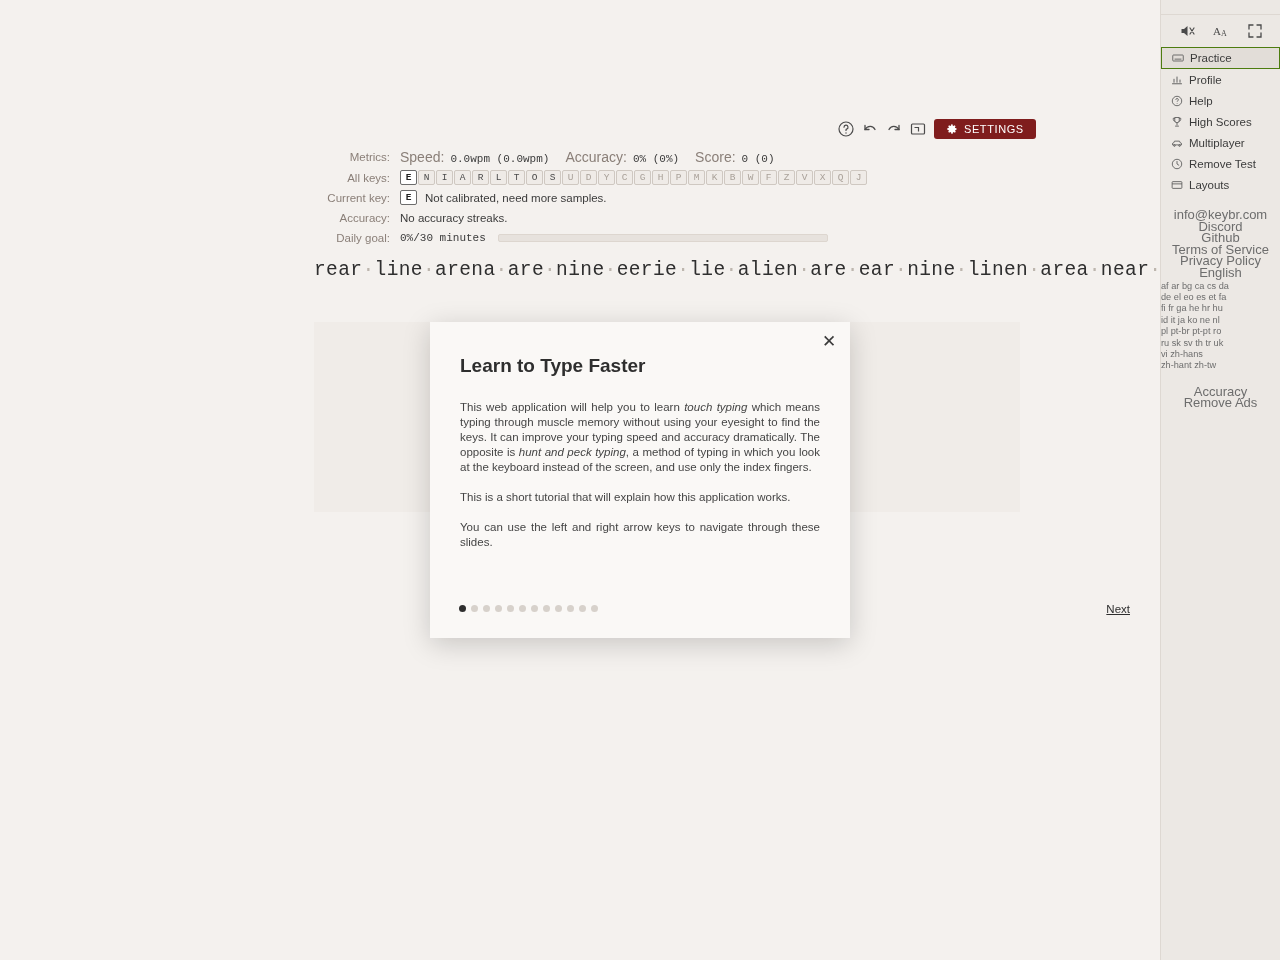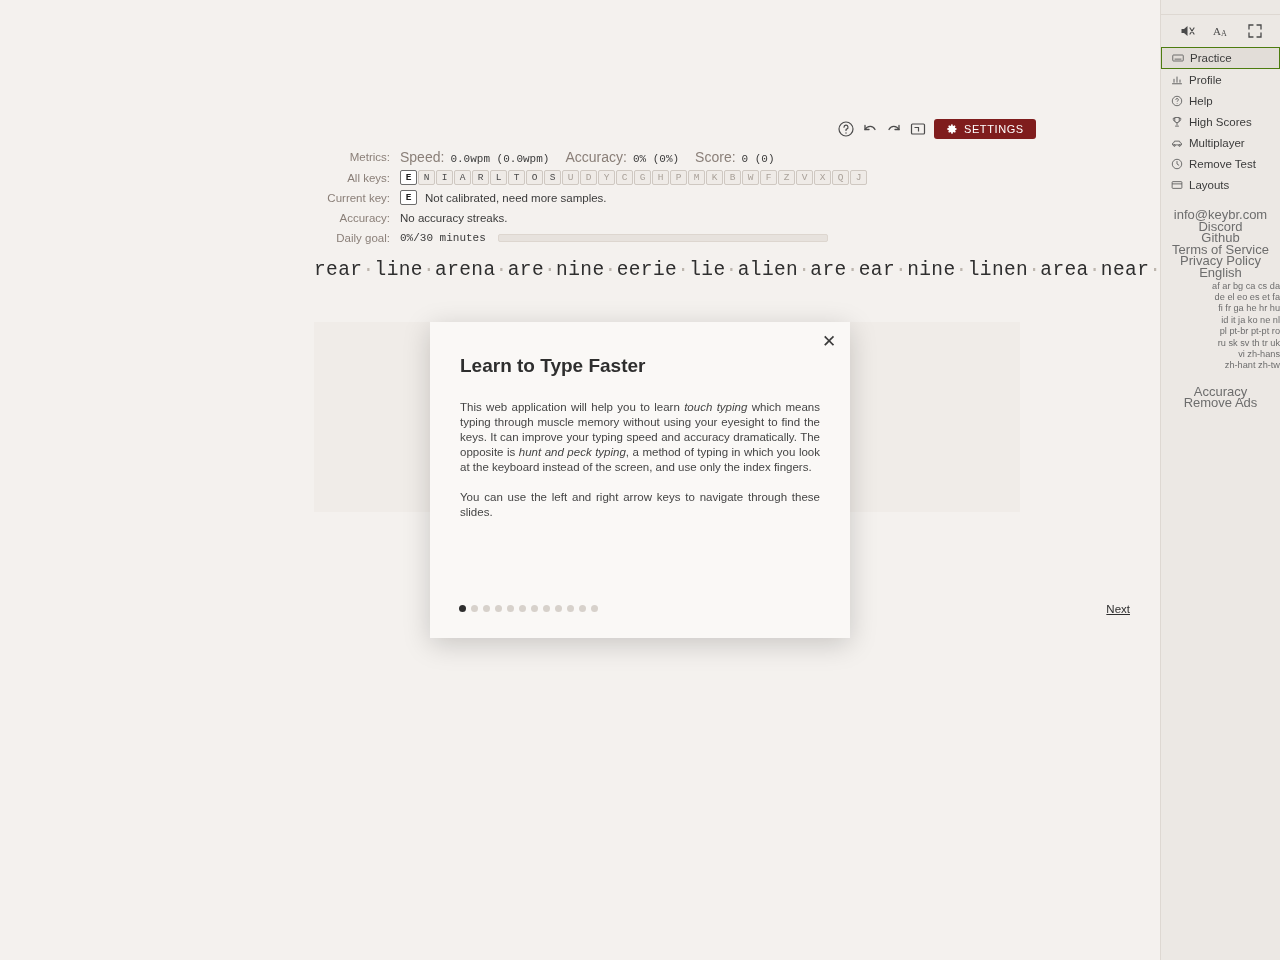--- a/index.html
+++ b/index.html
@@ -70,21 +70,21 @@
   }
   .sb-item.active { background: #e2ddd8; border: 1px solid #4d7c0f; height: 22px; }
   .sb-item .mi { width: 12px; height: 12px; display: inline-block; color: #555; }
   .sb-item .mi svg { display: block; }
 
   .sb-links {
     margin-top: 14px; text-align: center; font-size: 13px; line-height: 11.6px;
     color: #6d6d6d;
   }
   .sb-links a { color: #6d6d6d; text-decoration: none; display: block; }
-  .sb-langs { margin-top: 2px; font-size: 9.2px; line-height: 11.4px; color: #6d6d6d; text-align: right; }
+  .sb-langs { margin-top: 2px; font-size: 9.2px; line-height: 11.4px; color: #6d6d6d; }
 
   
   .main { position: absolute; left: 0; top: 0; width: 1160px; height: 960px; }
 
   .top-toolbar {
     position: absolute; left: 838px; top: 119px;
     display: flex; align-items: center; gap: 8px;
   }
   .tb-icon { width: 16px; height: 16px; color: #4b4b4b; cursor: pointer; }
   .tb-icon svg { display: block; }
@@ -300,20 +300,21 @@
         <div class="heat-cell c3"></div>
         <div class="heat-cell c4"></div>
         <div class="heat-cell c5"></div>
       </div>
 
     <div class="modal-shadow">
       <div class="modal-close">✕</div>
       <div class="modal-title">Learn to Type Faster</div>
       <div class="modal-body" id="modal-body">
           <p><span>This web application will help you to learn </span><em>touch typing</em><span> which means typing through muscle memory without using your eyesight to find the keys. It can improve your typing speed and accuracy dramatically. The opposite is </span><em>hunt and peck typing</em><span>, a method of typing in which you look at the keyboard instead of the screen, and use only the index fingers.</span></p>
+          <p><span>This is a short tutorial that will explain how this application works.</span></p>
           <p><span>You can use the left and right arrow keys to navigate through these slides.</span></p>
         </div>
     </div>
     <div class="dots" id="slide-dots">
         <span class="dot on"></span>
         <span class="dot"></span>
         <span class="dot"></span>
         <span class="dot"></span>
         <span class="dot"></span>
         <span class="dot"></span>

